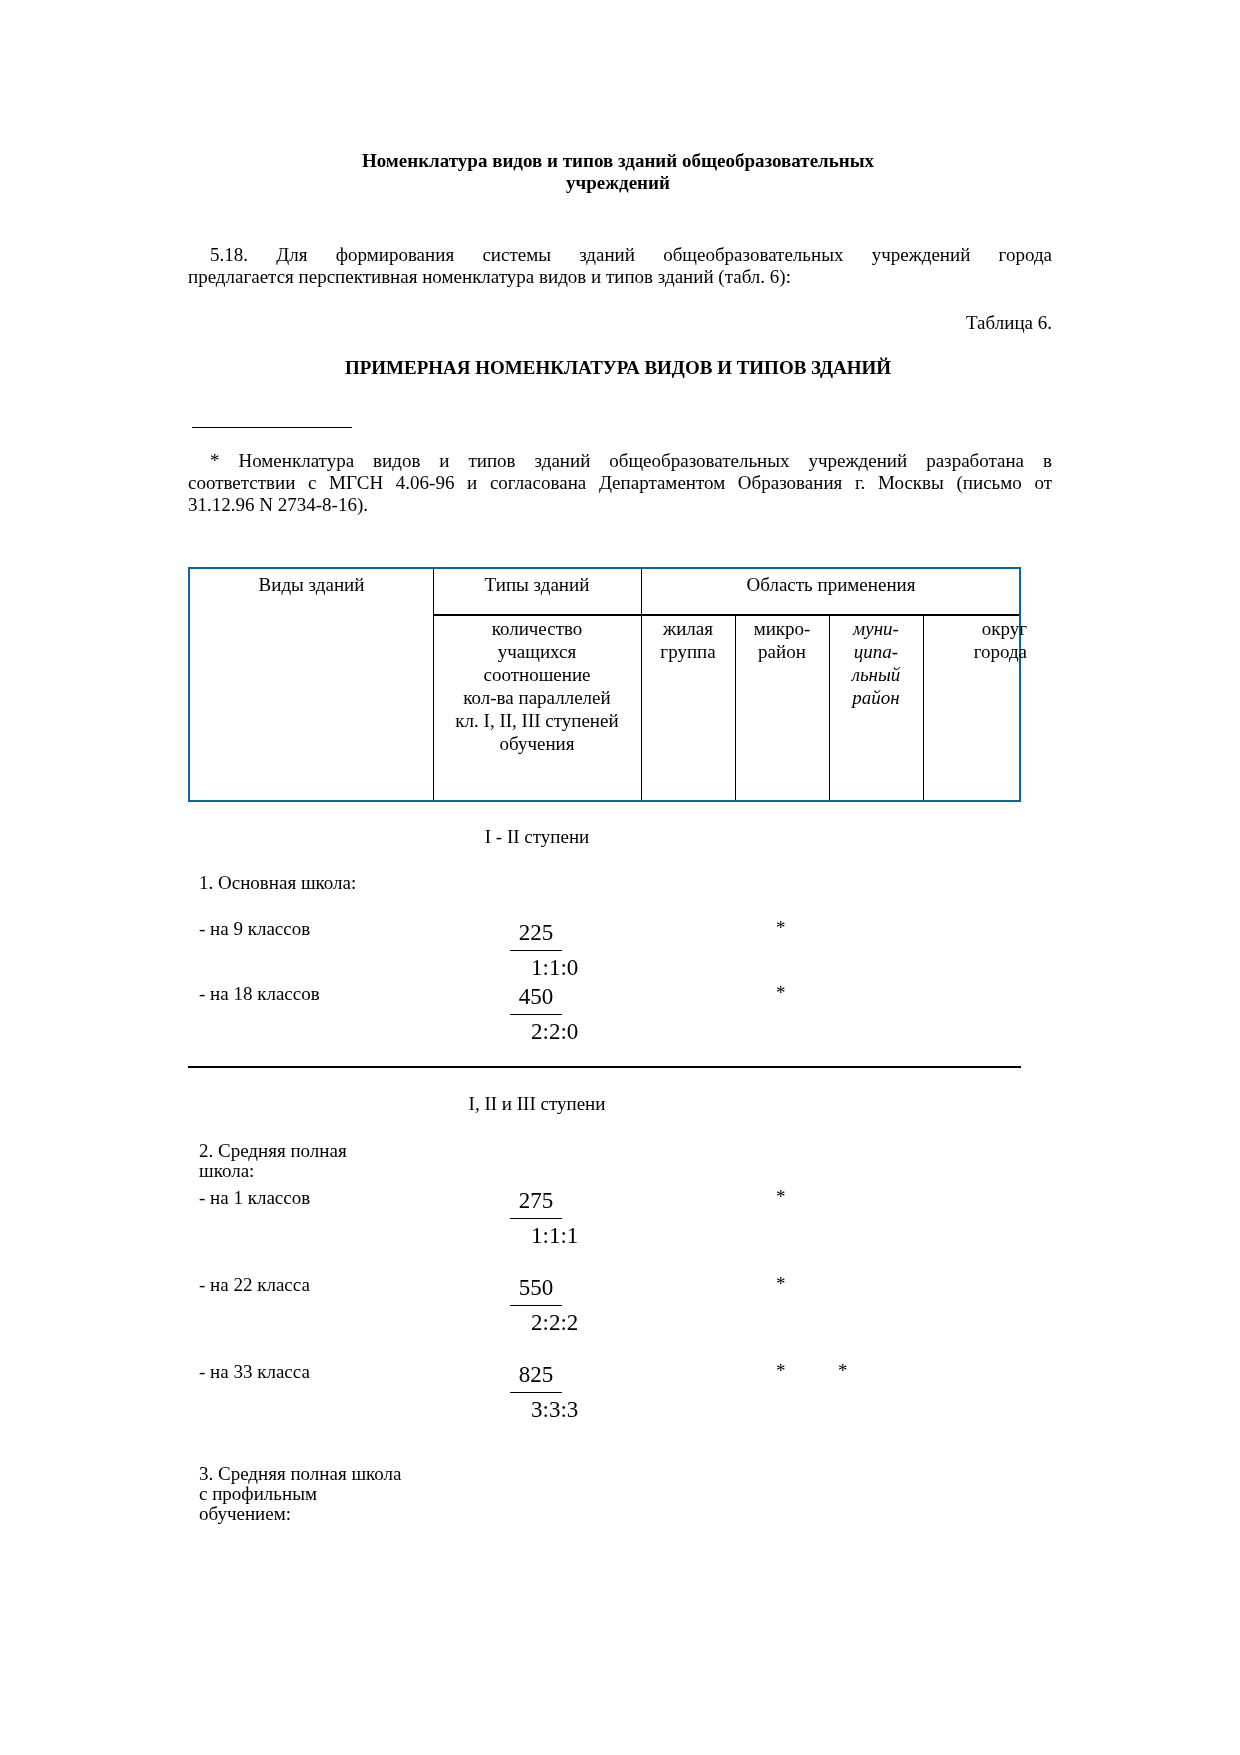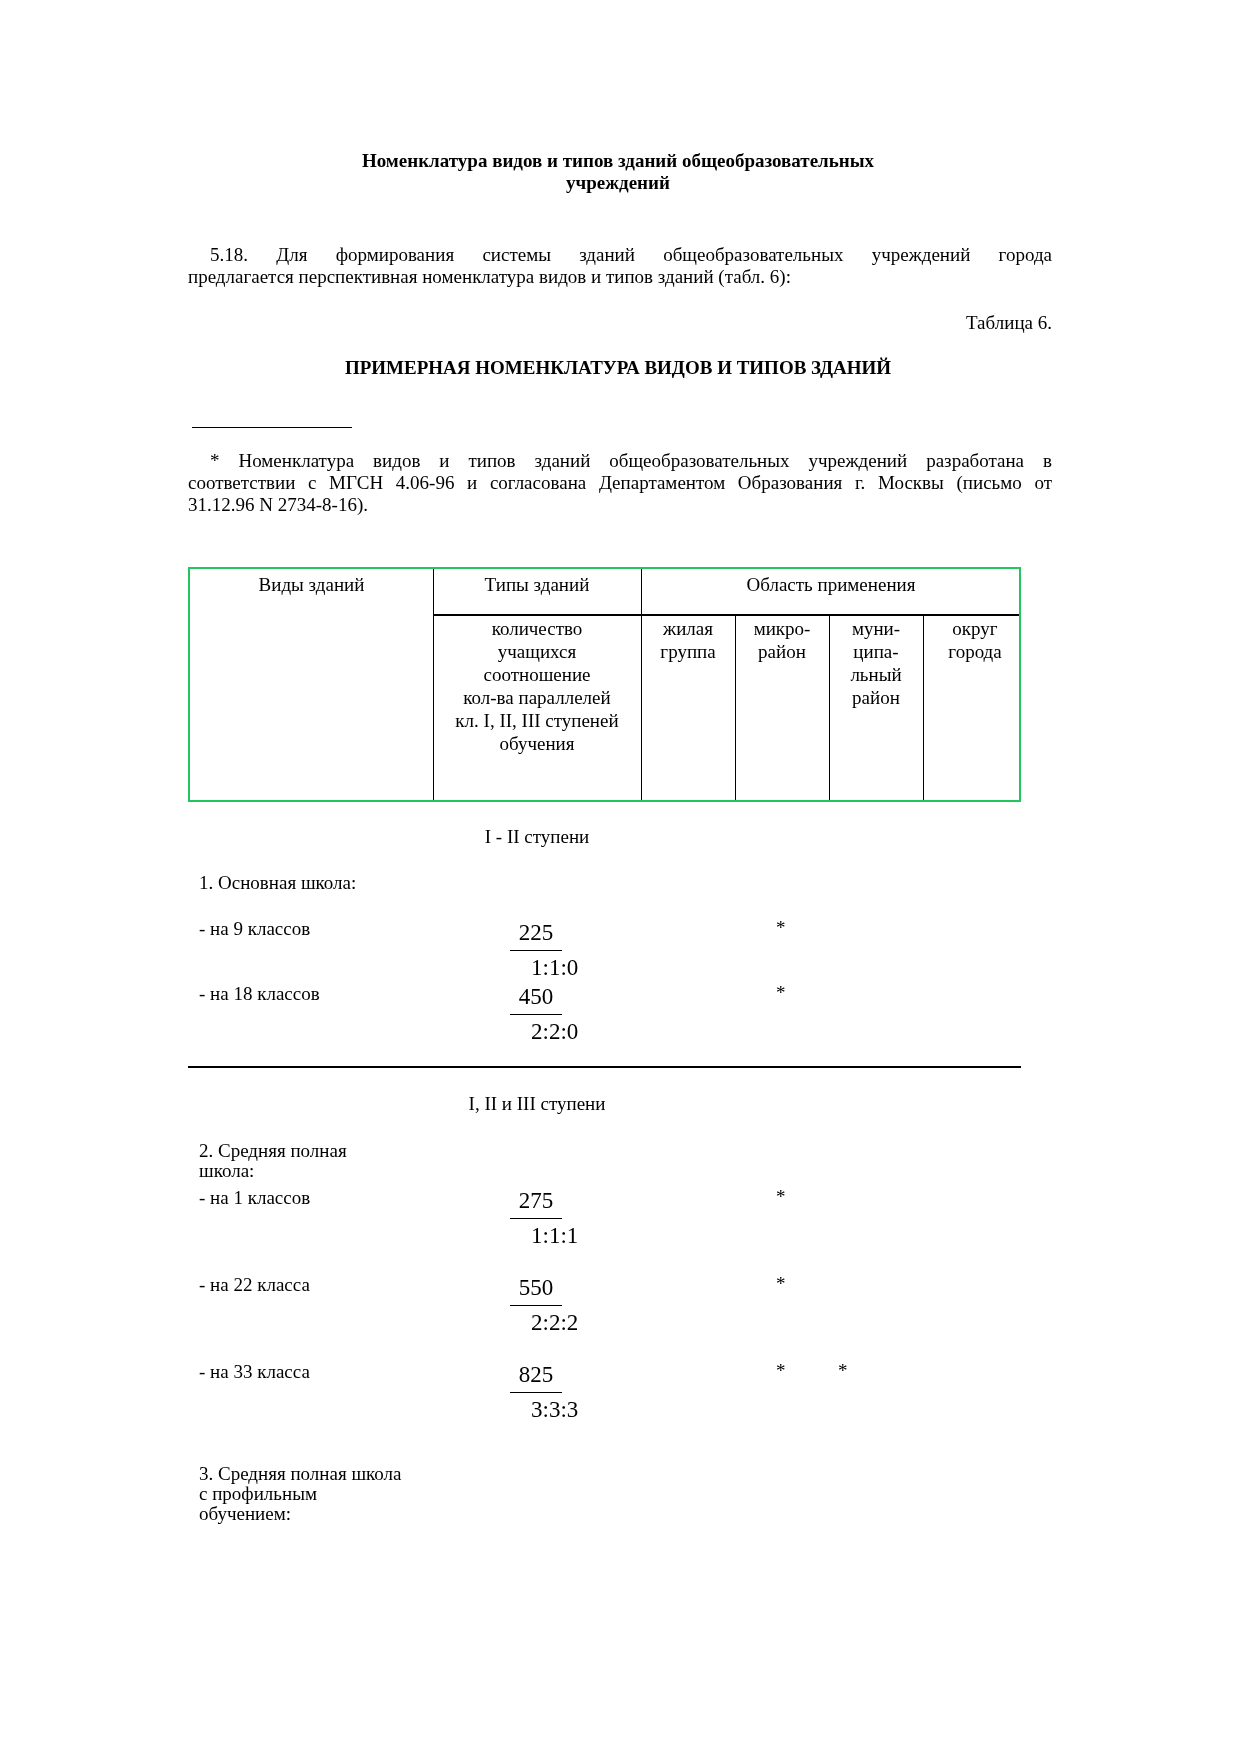--- a/index.html
+++ b/index.html
@@ -1,21 +1,21 @@
 <!DOCTYPE html>
 <html><head>
 <meta charset="utf-8">
 <style>
   html,body{margin:0;padding:0;background:#fff;}
   body{width:1240px;height:1755px;position:relative;font-family:"Liberation Serif","DejaVu Serif",serif;color:#000;font-size:19px;overflow:hidden;}
   .abs{position:absolute;}
   .center{text-align:center;}
   .bold{font-weight:bold;}
   .just-last{text-align:justify;text-align-last:justify;}
-  .hdr-table{position:absolute;left:188px;top:567px;width:833px;height:235px;border:2px solid #22c55e;box-sizing:border-box;}
+  .hdr-table{position:absolute;left:188px;top:567px;width:833px;height:235px;border:2px solid #0369a1;box-sizing:border-box;}
   .vline{position:absolute;top:0;bottom:0;border-left:1.5px solid #000;}
   .hline{position:absolute;height:0;border-top:2px solid #000;}
   .cell{position:absolute;text-align:center;line-height:23px;font-size:19px;}
   .frac{position:absolute;width:60px;text-align:center;font-size:23px;line-height:30px;}
   .frac .num{display:block;}
   .frac .bar{display:block;border-top:1.5px solid #000;margin:2px 4px;}
   .frac .den{display:block;margin-left:25px;}
   .star{position:absolute;font-size:19px;}
   .row-label{position:absolute;left:199px;font-size:19px;line-height:20px;}
 </style>
@@ -66,27 +66,27 @@
 
   <div class="cell" style="left:451px;width:380px;top:4px;">Область применения</div>
   <div class="cell" style="left:451px;width:94px;top:48px;">
     <div>жилая</div>
     <div>группа</div>
   </div>
   <div class="cell" style="left:545px;width:94px;top:48px;">
     <div>микро-</div>
     <div>район</div>
   </div>
-  <div class="cell" style="left:639px;width:94px;top:48px;">
+  <div class="cell" style="left:639px;width:94px;top:48px;font-style:italic;">
     <div>муни-</div>
     <div>ципа-</div>
     <div>льный</div>
     <div>район</div>
   </div>
-  <div class="cell" style="left:733px;width:104px;top:48px;">
+  <div class="cell" style="left:733px;width:104px;top:48px;text-align:right;">
     <div>округ</div>
     <div>города</div>
   </div>
 </div>
 
 <div class="abs center" style="left:432px;width:210px;top:826px;">I - II ступени</div>
 <div class="row-label" style="top:873px;">1. Основная школа:</div>
 
 <div class="row-label" style="top:919px;">- на 9 классов</div>
 <div class="frac" style="left:506px;top:918px;">

